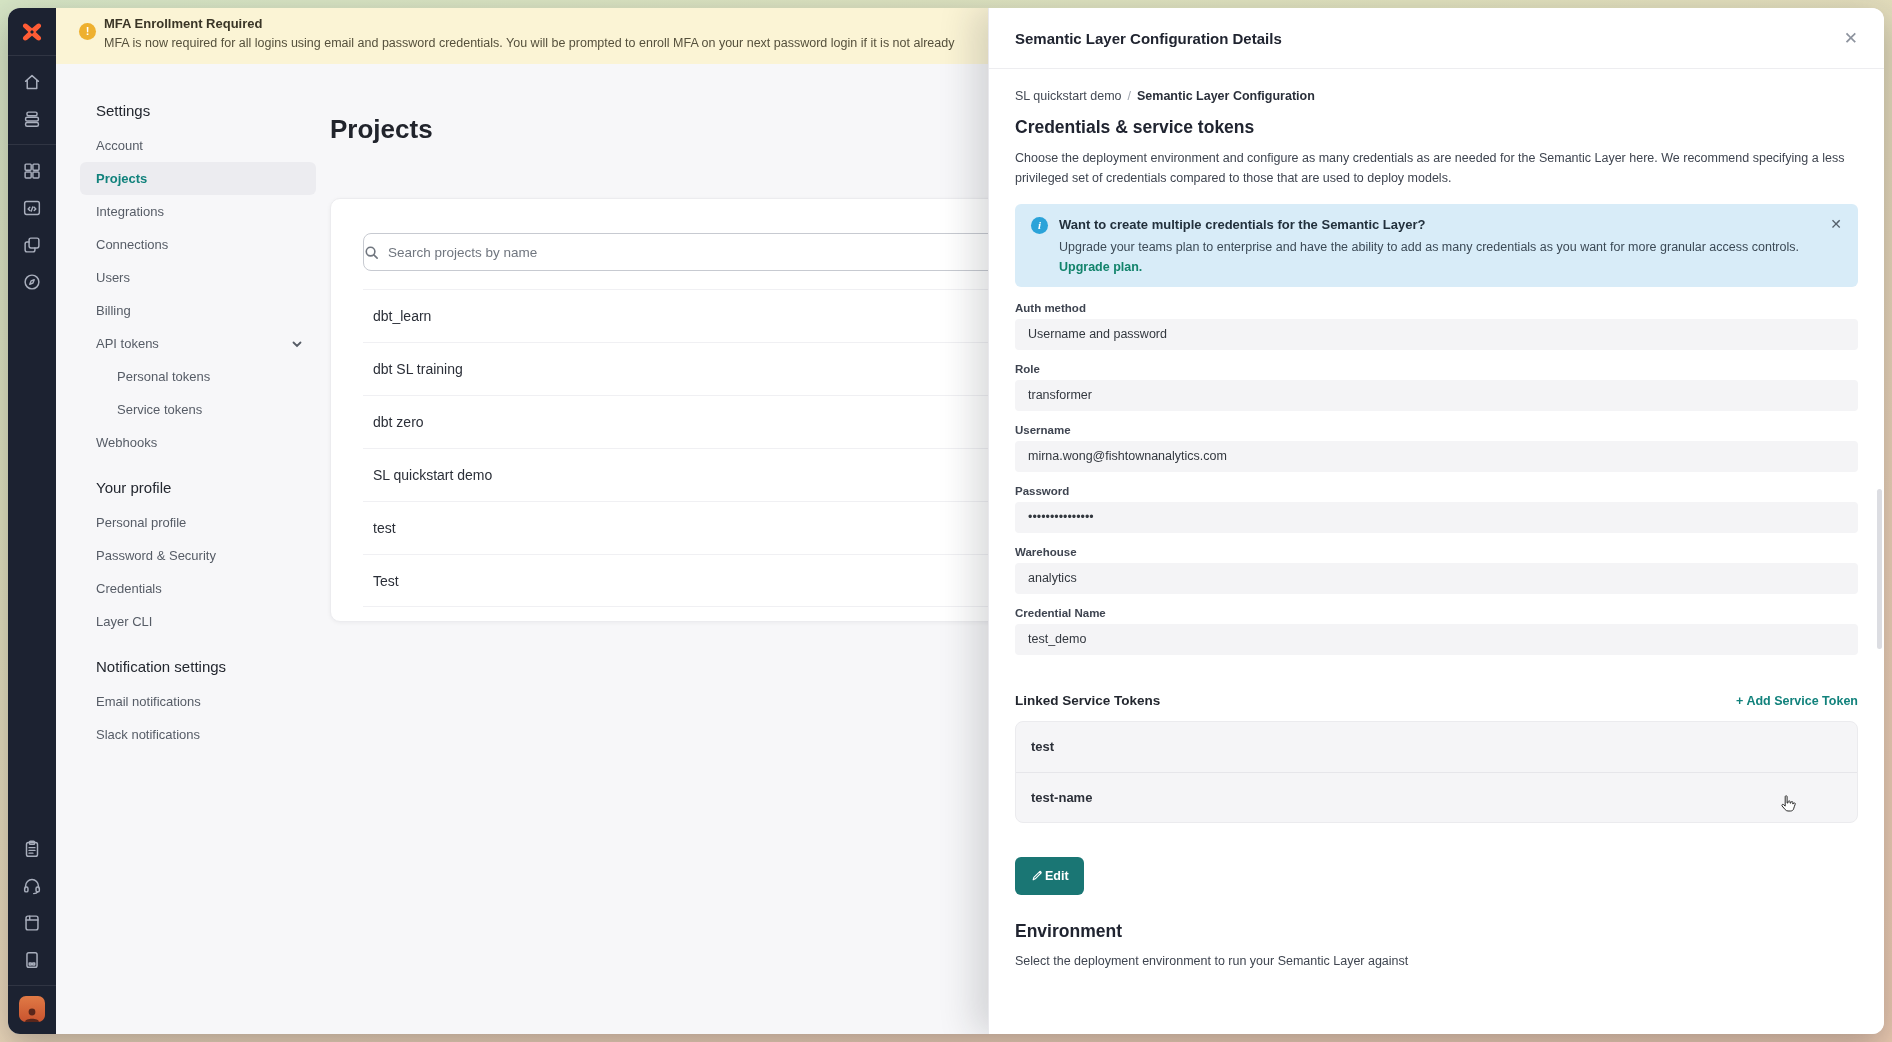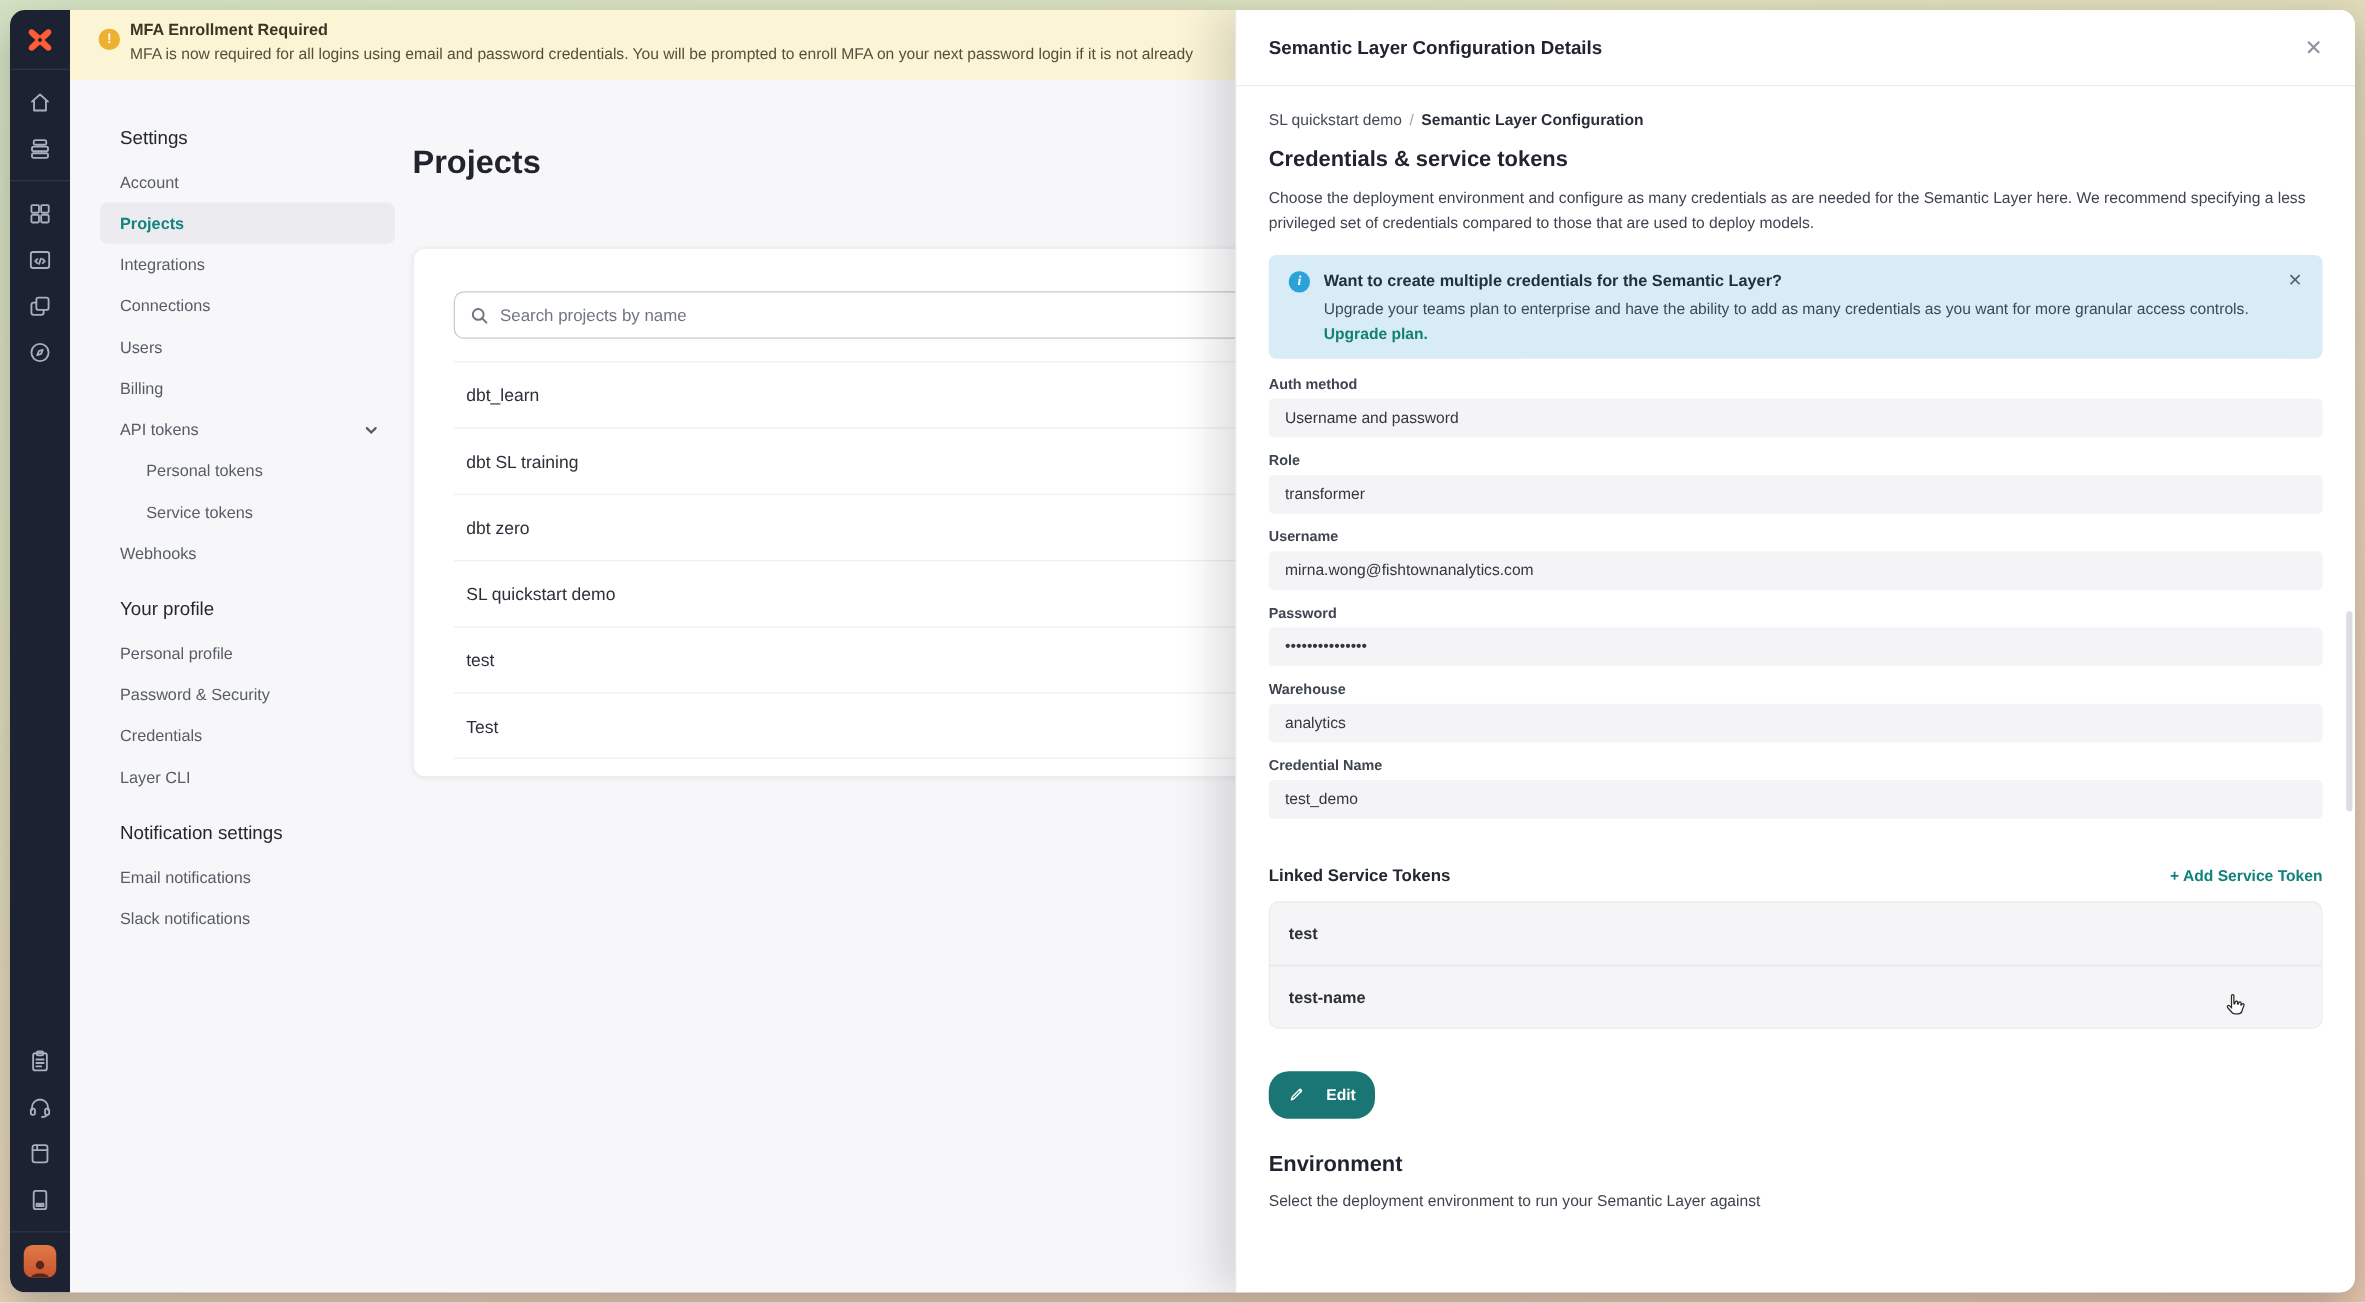--- a/index.html
+++ b/index.html
@@ -51,21 +51,21 @@
   .nav-item svg { stroke:#565c66; fill:none; stroke-width:1.8; stroke-linecap:round; margin-right:12px; }
   .nav-gap { height:20px; }
   
   .main-title { position:absolute; left:322px; top:106px; font-size:26px; font-weight:bold; color:#21242c; z-index:1; }
   .card {
     position:absolute; left:322px; top:190px; width:700px; height:424px; background:#fff;
     border:1px solid #ececef; border-radius:10px; box-shadow:0 1px 4px rgba(20,20,40,.05);
     padding:34px 0 0 32px; z-index:1; overflow:hidden;
   }
   .search { width:648px; height:38px; border:1px solid #c7cad1; border-radius:8px; background:#fff;
-    display:flex; align-items:center; padding-left:12px; gap:9px; }
+    display:flex; align-items:center; gap:9px; }
   .search svg { stroke:#70767f; fill:none; stroke-width:1.7; stroke-linecap:round; }
   .search input { border:none; outline:none; flex:1; font-family:"Liberation Sans",sans-serif;
     font-size:13.5px; color:#4a5059; background:transparent; }
   .search input::placeholder { color:#70767f; }
   .p-list { margin-top:18px; }
   .p-row { height:53px; display:flex; align-items:center; padding-left:10px; font-size:14px; font-weight:normal;
     color:#2b2f38; border-top:1px solid #f0f0f3; cursor:pointer; }
   .p-row:last-child { border-bottom:1px solid #f0f0f3; }
   
   .panel {
@@ -93,22 +93,22 @@
   .f-label.first { margin-top:15px; }
   .f-input { height:31px; background:#f4f4f6; border-radius:4px; display:flex; align-items:center;
     padding-left:13px; font-size:12.5px; color:#33383f; }
   .tokens-head { margin-top:38px; display:flex; justify-content:space-between; align-items:flex-end; }
   .tokens-title { font-size:13.5px; font-weight:bold; color:#23272f; }
   .add-link { font-size:12.5px; font-weight:bold; color:#12827c; cursor:pointer; }
   .tokens-card { margin-top:13px; background:#f5f5f7; border:1px solid #ebebee; border-radius:8px; overflow:hidden; }
   .t-row { height:50px; display:flex; align-items:center; padding-left:15px; font-size:13px; font-weight:bold;
     color:#2b2f38; cursor:pointer; }
   .t-row + .t-row { border-top:1px solid #e6e6ea; }
-  .edit-btn { margin-top:34px; display:inline-flex; align-items:center; gap:17px; background:#1a7674; color:#fff;
-    border:none; border-radius:16px; height:38px; padding:0 15px; font-family:"Liberation Sans",sans-serif;
+  .edit-btn { margin-top:34px; display:inline-flex; align-items:center; gap:1px; background:#1a7674; color:#fff;
+    border:none; border-radius:6px; height:38px; padding:0 15px; font-family:"Liberation Sans",sans-serif;
     font-size:12.5px; font-weight:bold; cursor:pointer; }
   .edit-btn svg { stroke:#fff; fill:none; stroke-width:1.6; stroke-linecap:round; stroke-linejoin:round; }
   .env-h { margin-top:26px; font-size:17.5px; font-weight:bold; color:#202430; }
   .env-p { margin-top:12px; font-size:12.5px; color:#3f4550; }
   .cursor { position:absolute; left:788px; top:724px; z-index:20; pointer-events:none; }
   .scroll-thumb { position:absolute; right:2px; top:420px; width:5px; height:160px; border-radius:3px;
     background:#dcdde2; }
 </style>
 </head>
 <body>

